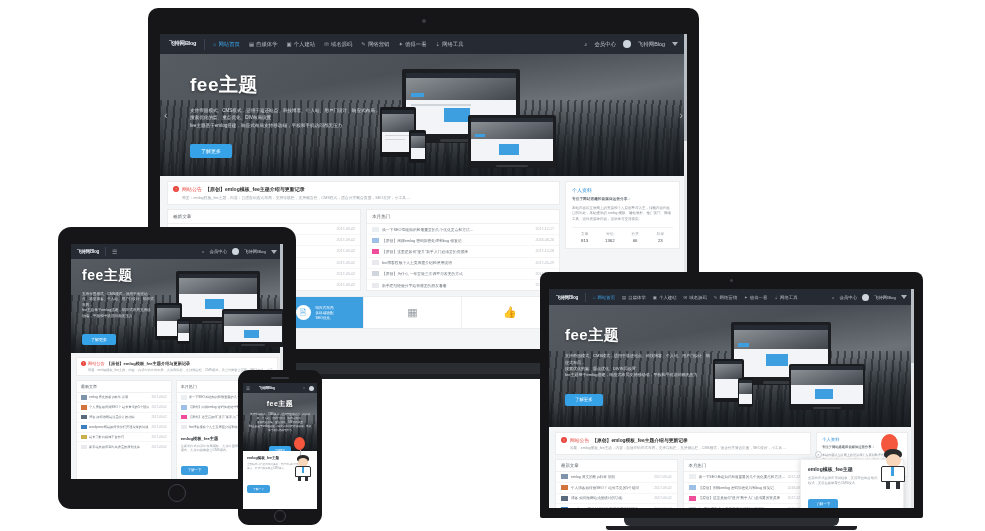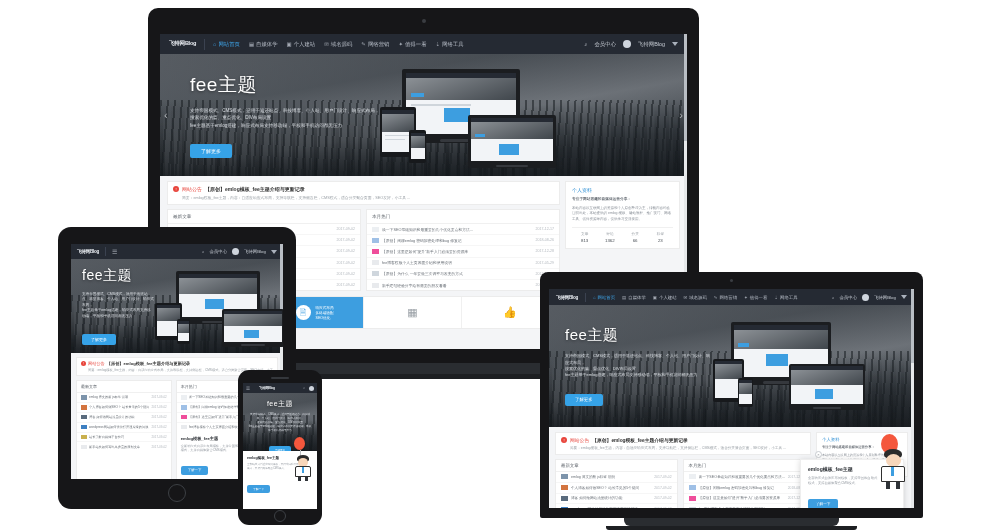--- a/index.html
+++ b/index.html
@@ -49,21 +49,21 @@
   .hero-trees:after{
     content:""; position:absolute; inset:0;
     background:
       repeating-linear-gradient(to right, rgba(18,22,26,.45) 0 3px, transparent 3px 11px),
       repeating-linear-gradient(to right, rgba(18,22,26,.30) 0 5px, transparent 5px 19px);
     mask-image: linear-gradient(to top, #000 10%, transparent 92%);
     -webkit-mask-image: linear-gradient(to top, #000 10%, transparent 92%);
   }
   .hero-inner { position: relative; z-index: 3; display:flex; height:100%; align-items:center; }
   .hero-left { color:#fff; }
-  .hero-title { color:#fff; font-weight:400; letter-spacing:.5px;
+  .hero-title { color:#fff; font-weight:700; letter-spacing:.5px;
                 text-shadow:0 1px 3px rgba(0,0,0,.45); }
   .hero-desc { color:#dfe3e8; line-height:1.55; opacity:.95; }
   .hero-btn { background:#36a3e8; color:#fff; display:inline-block; text-align:center;
               border-radius:2px; white-space:nowrap; }
   .hero-arrow { position:absolute; top:50%; transform:translateY(-50%); color:#e4e7ea; opacity:.65; z-index:4;}
 
   
   .mock { position:relative; }
   .mock .m-lap { position:absolute; background:#1b1d20; border-radius:2px; }
   .mock .m-pad { position:absolute; background:#17191c; border-radius:2px; }

